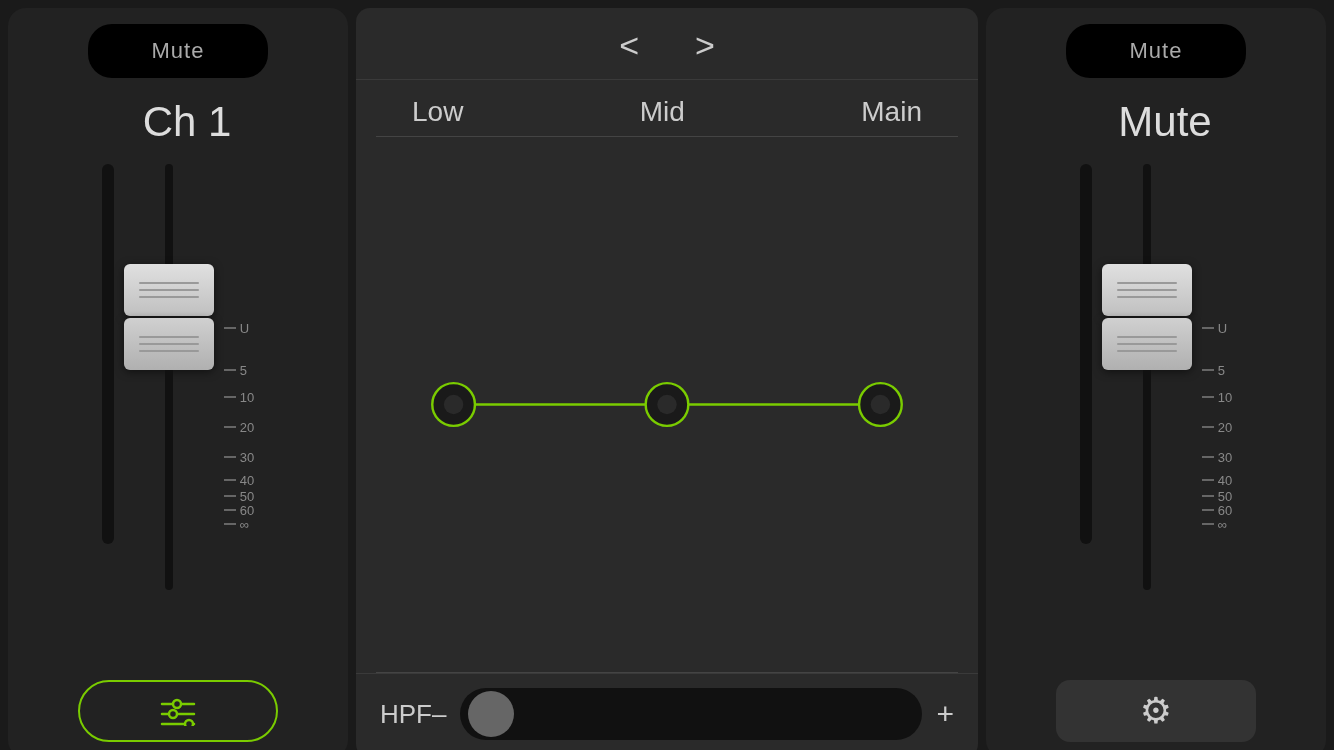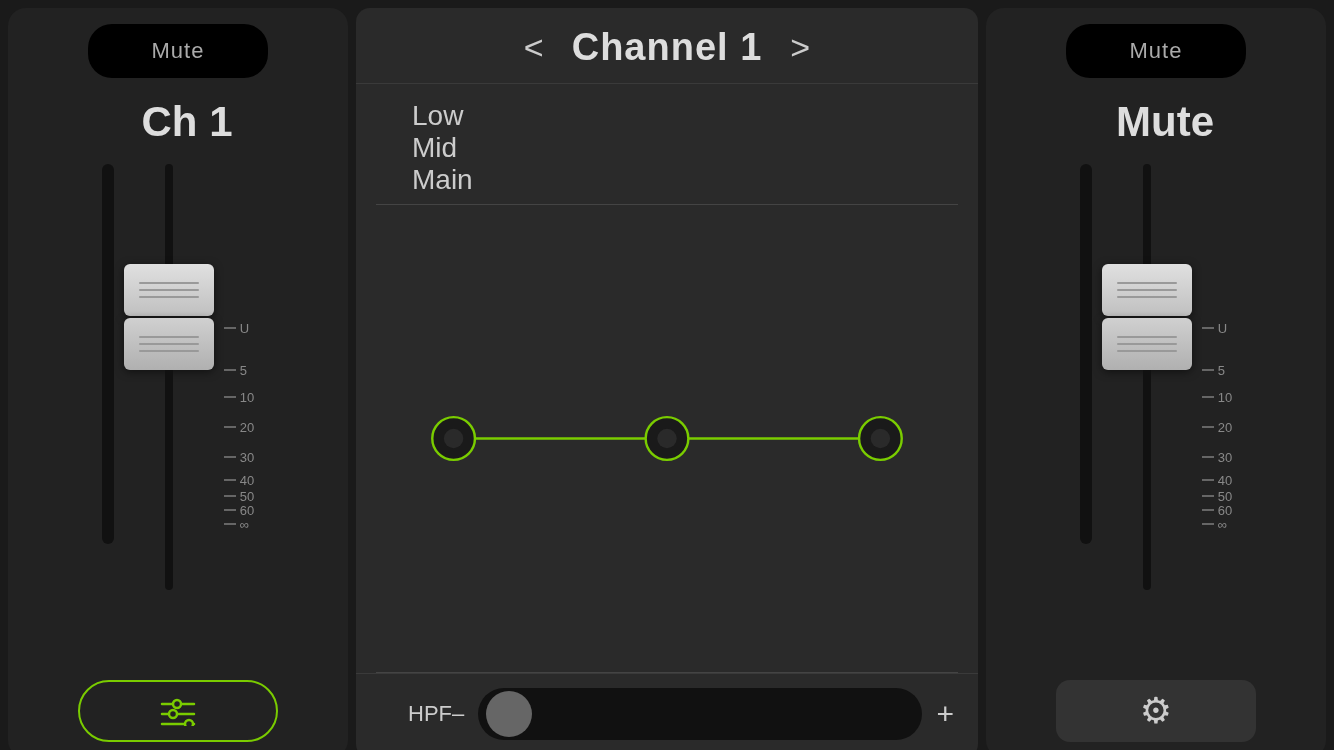--- a/index.html
+++ b/index.html
@@ -65,21 +65,21 @@
       height: 54px;
       cursor: pointer;
       letter-spacing: 1px;
       margin-bottom: 8px;
     }
 
     
     .channel-label {
       color: #dddddd;
       font-size: 42px;
-      font-weight: bold;
+      font-weight: normal;
       margin: 12px 0 18px 18px;
     }
 
     .fader-handle-top {
       width: 90px;
       height: 52px;
       background: linear-gradient(180deg, #e0e0e0 0%, #c0c0c0 100%);
       border-radius: 6px;
       display: flex;
       flex-direction: column;
@@ -176,21 +176,21 @@
     .eq-area {
       flex: 1;
       display: flex;
       flex-direction: column;
       padding: 0 20px;
       position: relative;
     }
 
     .eq-labels {
       display: flex;
-      flex-direction: column;
+      flex-direction: row;
       justify-content: space-between;
       padding: 16px 36px 0 36px;
       margin-bottom: 8px;
     }
 
     .eq-band-label {
       color: #cccccc;
       font-size: 28px;
       font-weight: 400;
     }
@@ -214,24 +214,23 @@
     .hpf-section {
       display: flex;
       flex-direction: row;
       align-items: center;
       padding: 14px 24px 18px 24px;
       border-top: 1.5px solid #3a3a3a;
     }
 
     .hpf-label {
       color: #cccccc;
-      font-size: 22px;
+      font-size: 26px;
       margin-right: 14px;
       white-space: nowrap;
-      margin-left: 28px;
     }
 
     .hpf-slider-track {
       flex: 1;
       height: 52px;
       background: #111111;
       border-radius: 28px;
       position: relative;
       display: flex;
       align-items: center;
@@ -380,21 +379,20 @@
       <line x1="4" y1="28" x2="26" y2="28" stroke="#7acc00" stroke-width="2.5" stroke-linecap="round"></line>
       <circle cx="31" cy="28" r="4" fill="none" stroke="#7acc00" stroke-width="2.5"></circle>
       <line x1="36" y1="28" x2="36" y2="28" stroke="#7acc00" stroke-width="2.5" stroke-linecap="round"></line>
     </svg>
   </button>
 </div>
 
 <div class="center-panel">
   <div class="center-header">
     <span class="nav-arrow">&lt;</span>
-    <span class="channel-title">Channel 1</span>
     <span class="nav-arrow">&gt;</span>
   </div>
 
   <div class="eq-area">
     <div class="eq-labels">
       <span class="eq-band-label">Low</span>
       <span class="eq-band-label">Mid</span>
       <span class="eq-band-label">Main</span>
     </div>
     <div class="eq-divider"></div>

